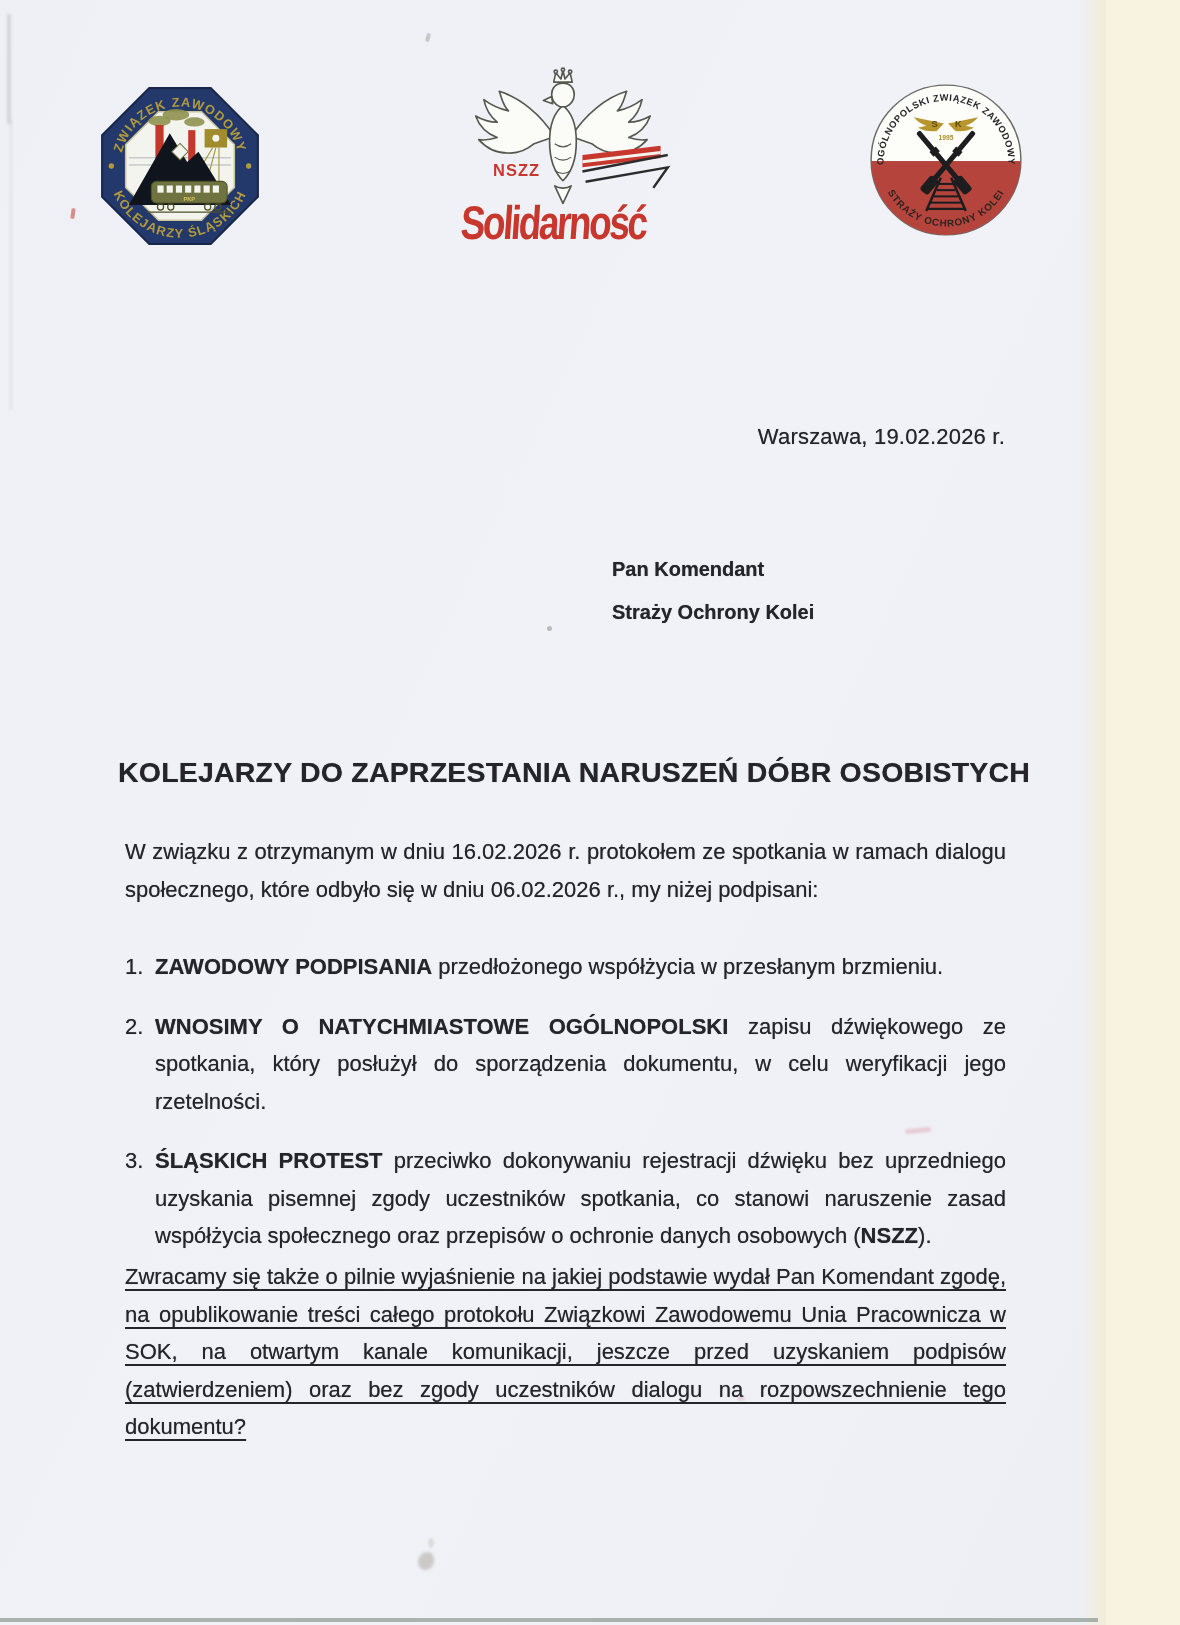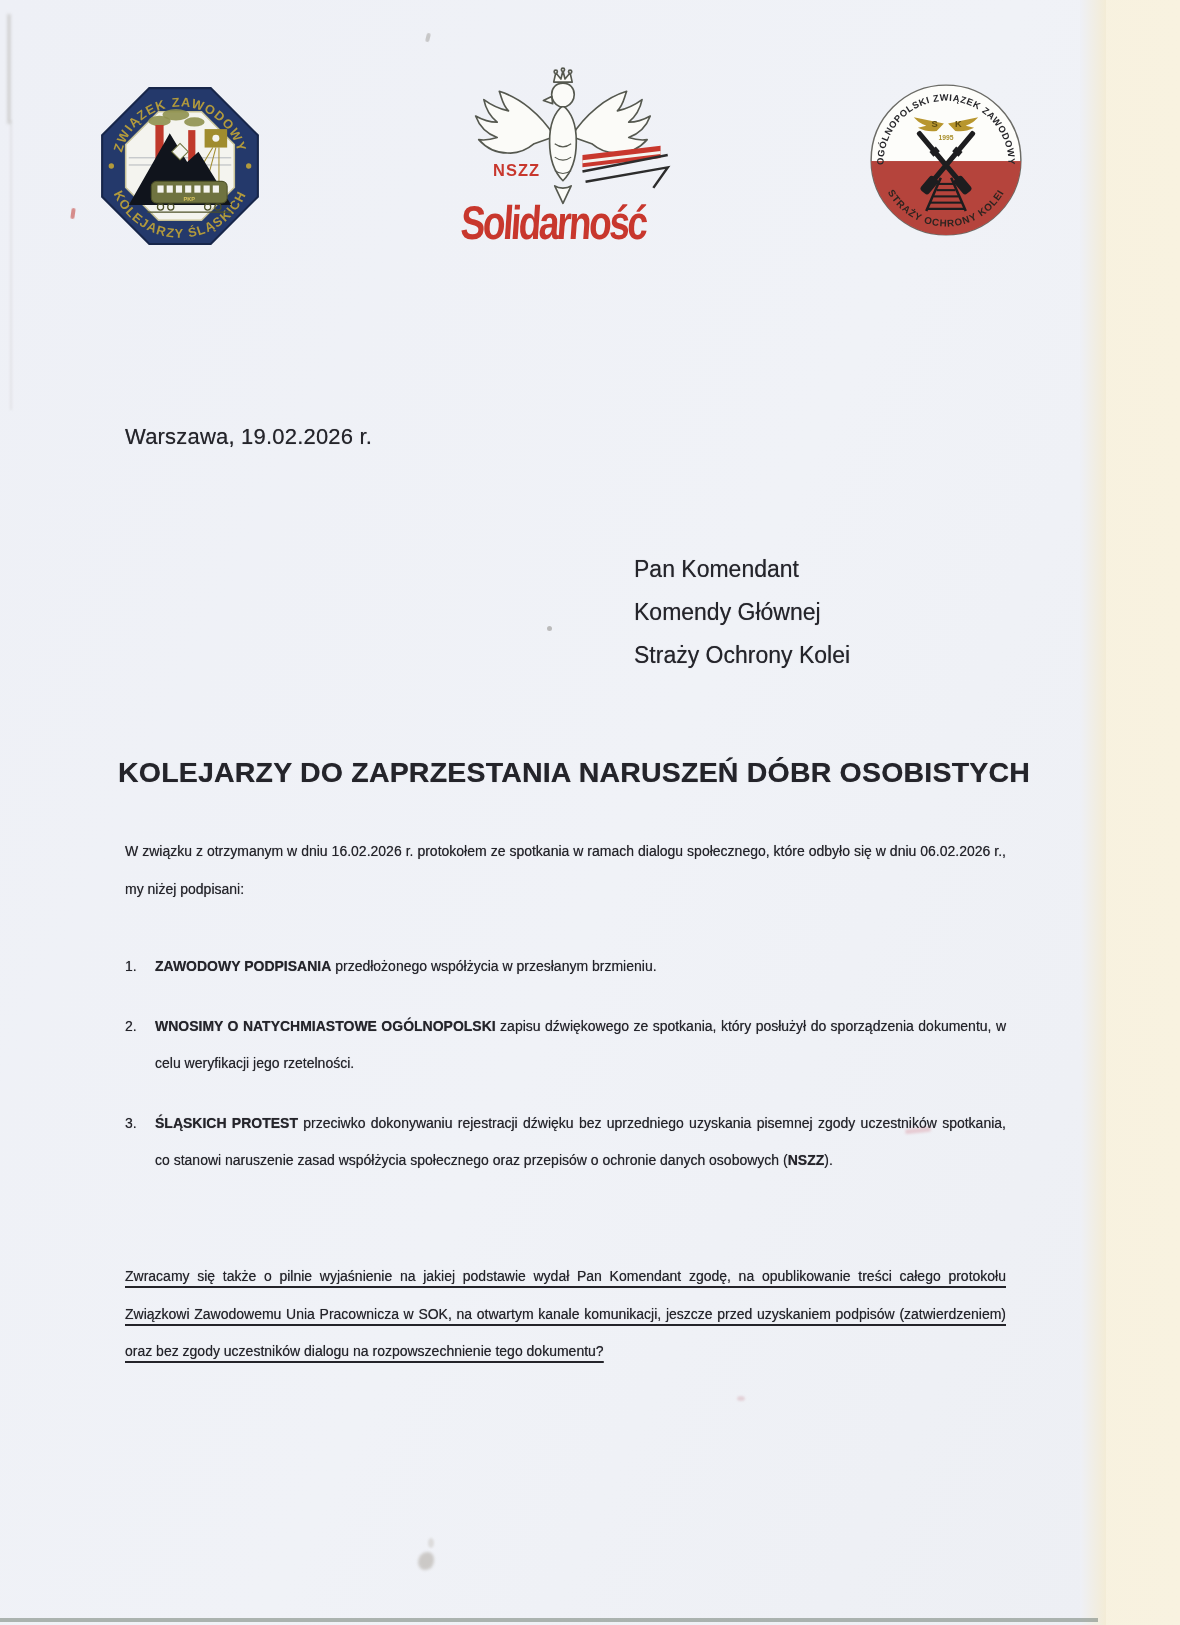--- a/index.html
+++ b/index.html
@@ -12,30 +12,30 @@
     position:absolute;left:0;top:0;width:1098px;height:1625px;
     background:linear-gradient(115deg,#eef0f6 0%,#f0f2f7 55%,#edeff4 100%);
   }
   .page-right-soft{
     position:absolute;left:1080px;top:0;width:26px;height:1625px;
     background:linear-gradient(to right,rgba(238,240,246,1),rgba(243,236,214,1));
   }
   .abs{position:absolute;}
   .doc-text{color:#24242a;text-shadow:0 0 0.7px rgba(40,40,48,.65);}
   .date-line{
-    left:125px;top:424px;width:880px;text-align:left;
+    left:125px;top:424px;width:880px;text-align:right;
     font-size:22px;letter-spacing:.2px;
   }
-  .addressee{left:634px;top:548px;font-size:23px;font-weight:normal;line-height:42px;}
+  .addressee{left:612px;top:548px;font-size:20px;font-weight:bold;line-height:42px;}
   .addressee div{margin-bottom:1px;}
   .letter-title{
     left:118px;top:756px;width:892px;text-align:center;
     font-size:28.5px;font-weight:bold;letter-spacing:.2px;white-space:nowrap;
   }
-  .body-block{left:125px;width:881px;font-size:14px;line-height:37.5px;text-align:justify;}
+  .body-block{left:125px;width:881px;font-size:22px;line-height:37.5px;text-align:justify;}
   .intro{top:833px;}
   .num-list{top:948px;}
   .list-item{display:flex;margin-bottom:22px;}
   .list-item .num{width:30px;flex:0 0 30px;}
   .list-item .item-text{flex:1;text-align:justify;}
   .bold{font-weight:bold;}
   .closing{
     top:1258px;font-weight:normal;
     text-decoration:underline;text-decoration-thickness:2.2px;text-underline-offset:5px;
   }
@@ -208,21 +208,20 @@
       <line x1="60" y1="116" x2="90" y2="116" stroke-width="2"></line>
       <line x1="57" y1="122" x2="93" y2="122" stroke-width="2"></line>
     </g>
   </svg>
 </div>
 
 <div class="abs doc-text date-line">Warszawa, 19.02.2026 r.</div>
 
 <div class="abs doc-text addressee">
   <div>Pan Komendant</div>
-  <div>Komendy Głównej</div>
   <div>Straży Ochrony Kolei</div>
 </div>
 
 <div class="abs doc-text letter-title">KOLEJARZY DO ZAPRZESTANIA NARUSZEŃ DÓBR OSOBISTYCH</div>
 
 <div class="abs doc-text body-block intro">W związku z otrzymanym w dniu 16.02.2026 r. protokołem ze spotkania w ramach dialogu społecznego, które odbyło się w dniu 06.02.2026 r., my niżej podpisani:</div>
 
 <div class="abs doc-text body-block num-list">
   <div class="list-item">
     <span class="num">1.</span>

